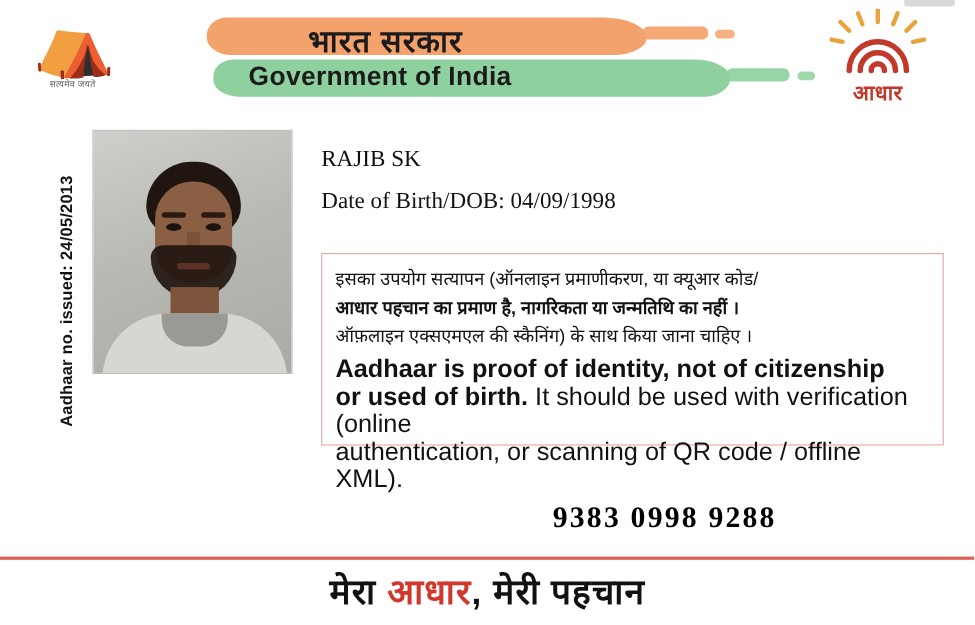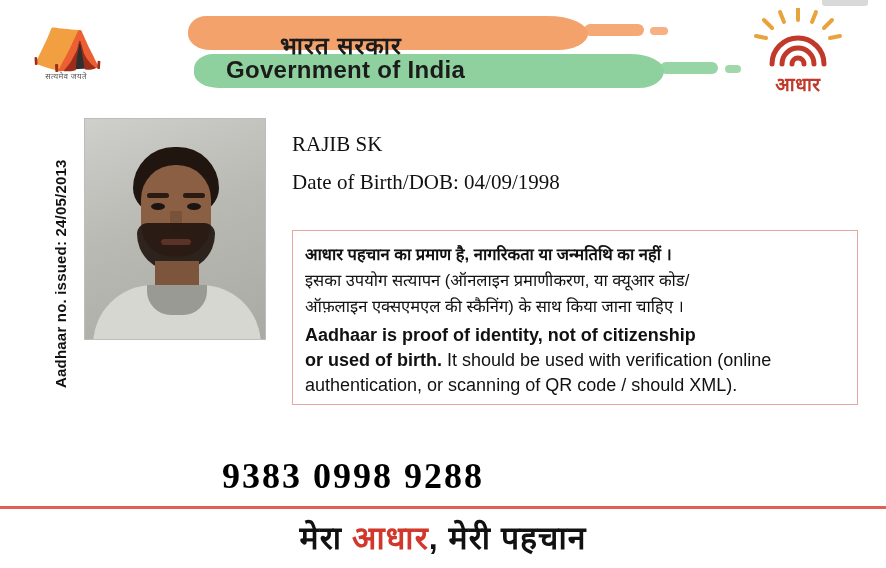--- a/index.html
+++ b/index.html
@@ -107,22 +107,22 @@
     top: 57px;
     width: 16px;
     height: 8px;
     background: #8fd19e;
     border-radius: 6px;
     opacity: .85;
   }
   #gov-hindi {
     position: absolute;
     left: 100px;
-    top: 20px;
-    font-size: 24px;
+    top: 9px;
+    font-size: 28px;
     font-weight: bold;
     color: #1b1b1b;
     letter-spacing: 1px;
     white-space: nowrap;
   }
   #gov-english {
     position: absolute;
     left: 46px;
     top: 48px;
     font-size: 24px;
@@ -297,36 +297,36 @@
     padding: 10px 12px 8px 12px;
   }
   #notice .hi {
     font-size: 16.5px;
     color: #111;
     line-height: 26px;
     white-space: nowrap;
   }
   #notice .hi.bold { font-weight: bold; }
   #notice .en {
-    font-size: 18px;
+    font-size: 23px;
     color: #111;
     line-height: 25px;
     margin-top: 4px;
   }
   #notice .en b { font-weight: bold; }
 
   
   #uid {
     position: absolute;
     left: 0;
     top: 455px;
     width: 706px;
-    text-align: center;
+    text-align: right;
     font-family: "Liberation Serif", serif;
-    font-size: 36px;
+    font-size: 27px;
     font-weight: bold;
     letter-spacing: 2px;
     color: #000;
   }
 
   
   #footer-rule {
     position: absolute;
     left: 0;
     top: 506px;
@@ -419,27 +419,27 @@
     <div class="shirt"></div>
     <div class="shirt-shadow"></div>
   </div>
 
   <div id="details">
     <div class="line">RAJIB SK</div>
     <div class="line">Date of Birth/DOB: 04/09/1998</div>
   </div>
 
   <div id="notice">
+    <div class="hi">इसका उपयोग सत्यापन (ऑनलाइन प्रमाणीकरण, या क्यूआर कोड/</div>
     <div class="hi bold">आधार पहचान का प्रमाण है, नागरिकता या जन्मतिथि का नहीं ।</div>
-    <div class="hi">इसका उपयोग सत्यापन (ऑनलाइन प्रमाणीकरण, या क्यूआर कोड/</div>
     <div class="hi">ऑफ़लाइन एक्सएमएल की स्कैनिंग) के साथ किया जाना चाहिए ।</div>
     <div class="en">
       <b>Aadhaar is proof of identity, not of citizenship</b><br>
       <b>or used of birth.</b><span> It should be used with verification (online</span><br>
-      <span>authentication, or scanning of QR code / should XML).</span>
+      <span>authentication, or scanning of QR code / offline XML).</span>
     </div>
   </div>
 
   <div id="uid">9383 0998 9288</div>
 
   <div id="footer-rule"></div>
   <div id="footer">
     <div class="slogan"><span>मेरा </span><span class="red">आधार</span><span>, मेरी  पहचान</span></div>
   </div>
 

